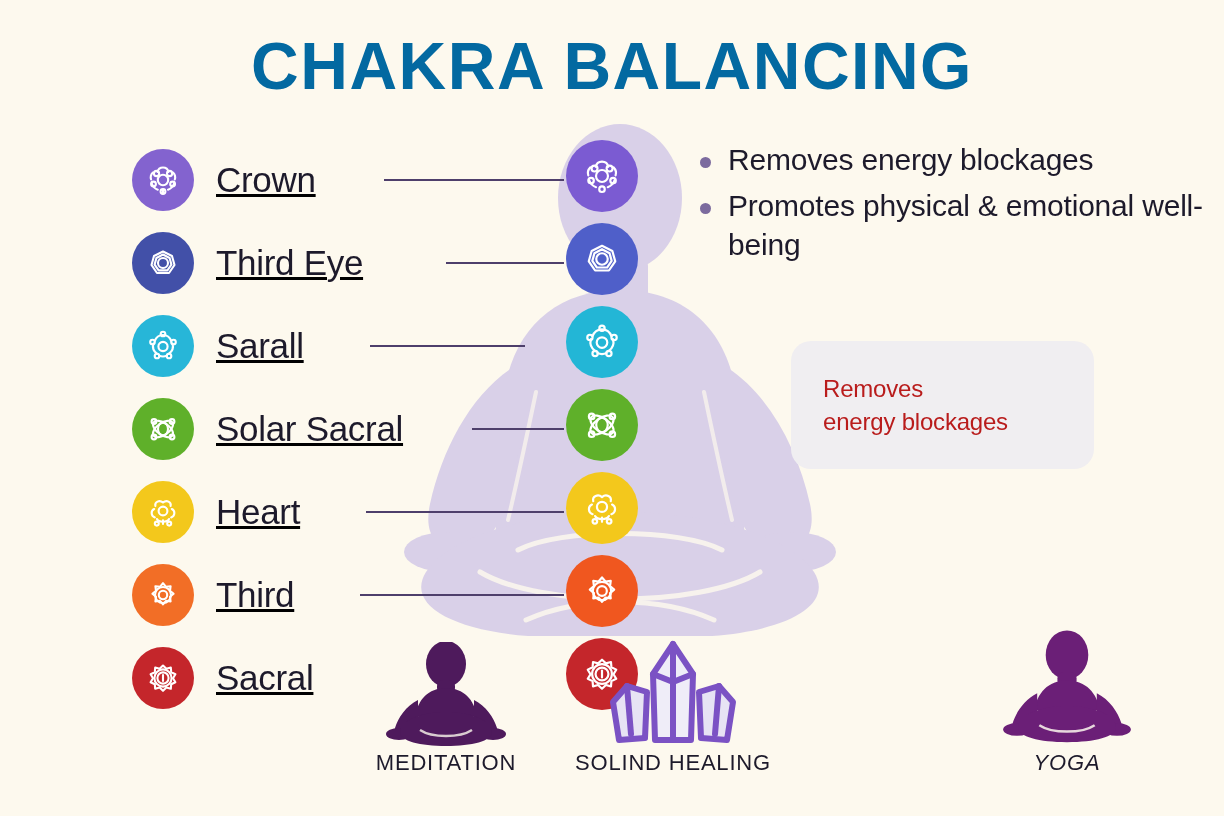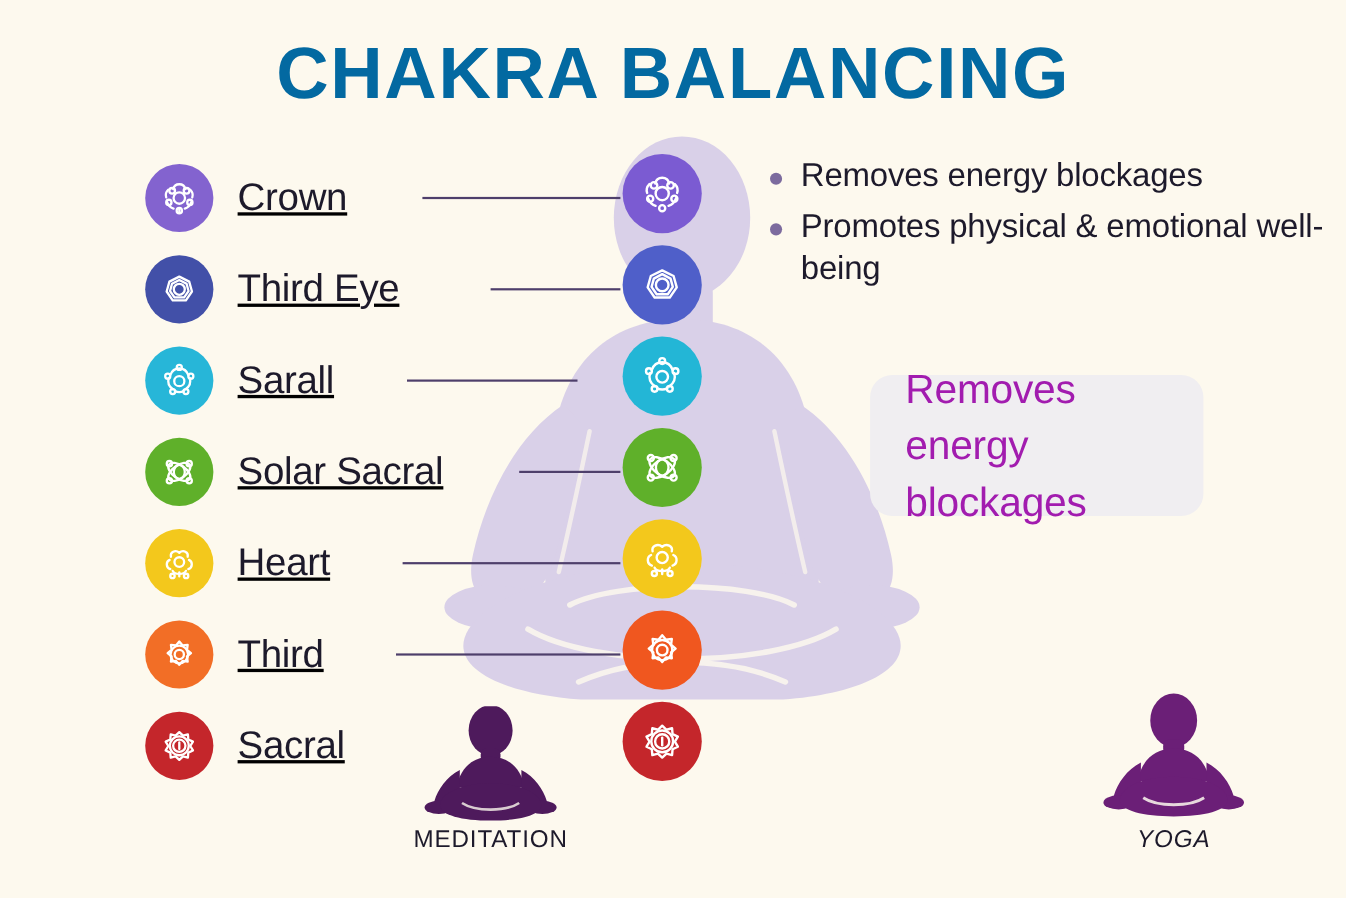--- a/index.html
+++ b/index.html
@@ -144,22 +144,22 @@
     width: 303px;
     height: 128px;
     background: #f0eef1;
     border-radius: 20px;
     display: flex;
     align-items: center;
     padding-left: 32px;
   }
 
   .callout-text {
-    font-size: 37px;
-    color: #a21caf;
+    font-size: 24px;
+    color: #b91c1c;
     line-height: 1.38;
     letter-spacing: -0.2px;
   }
 
   
   .modalities {
     position: absolute;
     left: 352px;
     top: 620px;
     width: 790px;
@@ -485,20 +485,39 @@
             <path d="M62 70 C 34 70, 16 80, 16 90 C 16 99, 36 104, 62 104 C 88 104, 108 99, 108 90 C 108 80, 90 70, 62 70 Z"></path>
           </g>
           <g fill="none" stroke="#fdf9ee" stroke-width="2.4" opacity="0.8">
             <path d="M36 88 C 48 96, 76 96, 88 88"></path>
           </g>
         </svg>
       </div>
       <div class="modality-label">MEDITATION</div>
     </div>
 
+    <div class="modality" style="left:208px;top:8px;width:226px;">
+      <div class="modality-art" style="height:122px;">
+        <svg width="152" height="120" viewBox="0 0 152 120">
+          <g stroke="#7b52c4" stroke-width="6" stroke-linejoin="round" stroke-linecap="round">
+
+            <path d="M16 72 L30 56 L50 62 L48 108 L22 110 Z" fill="#e7e3f4"></path>
+            <path d="M30 56 L34 104" fill="none"></path>
+
+            <path d="M136 72 L122 56 L102 62 L104 108 L130 110 Z" fill="#e7e3f4"></path>
+            <path d="M122 56 L118 104" fill="none"></path>
+
+            <path d="M56 44 L76 14 L96 44 L94 110 L58 110 Z" fill="#efedf8"></path>
+            <path d="M76 14 L76 110" fill="none"></path>
+            <path d="M56 44 L76 52 L96 44" fill="none"></path>
+          </g>
+        </svg>
+      </div>
+      <div class="modality-label">SOLIND HEALING</div>
+    </div>
 
 
     <div class="modality" style="left:640px;top:4px;width:150px;font-style:italic;">
       <div class="modality-art" style="height:126px;">
         <svg width="132" height="122" viewBox="0 0 124 108">
           <g fill="#6b1f77">
             <ellipse cx="62" cy="22" rx="20" ry="23"></ellipse>
             <rect x="53" y="38" width="18" height="14" rx="6"></rect>
             <path d="M62 46 C 44 46, 34 58, 31 74 L 93 74 C 90 58, 80 46, 62 46 Z"></path>
             <path d="M34 58 C 22 64, 14 76, 11 86 C 9 92, 13 96, 19 95 C 26 94, 31 88, 34 80 Z"></path>

